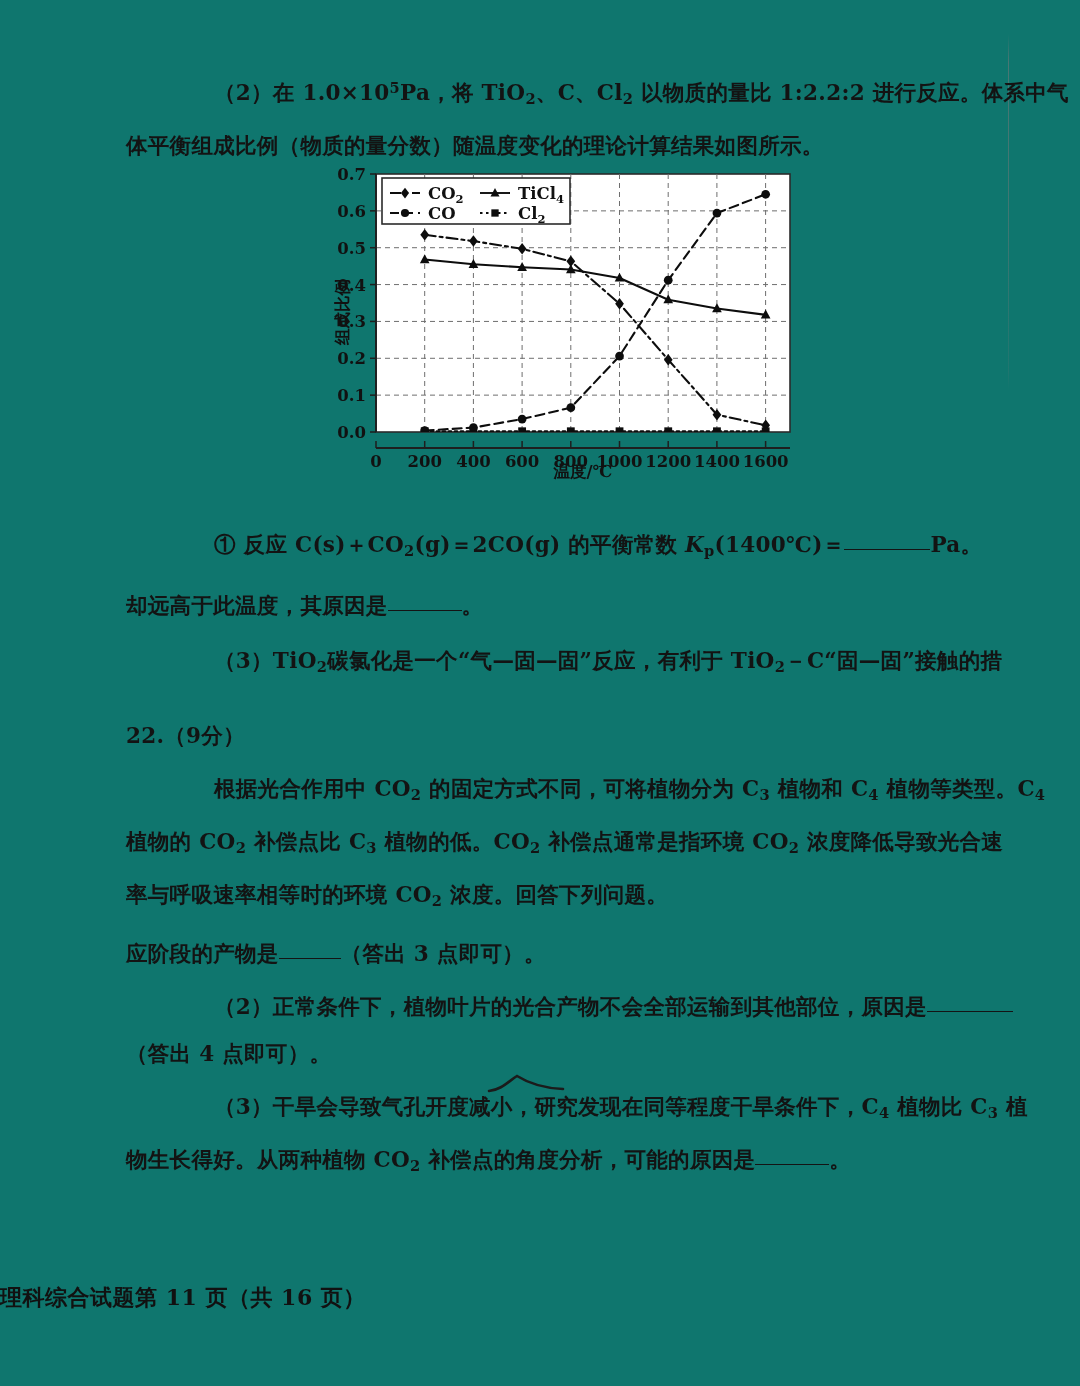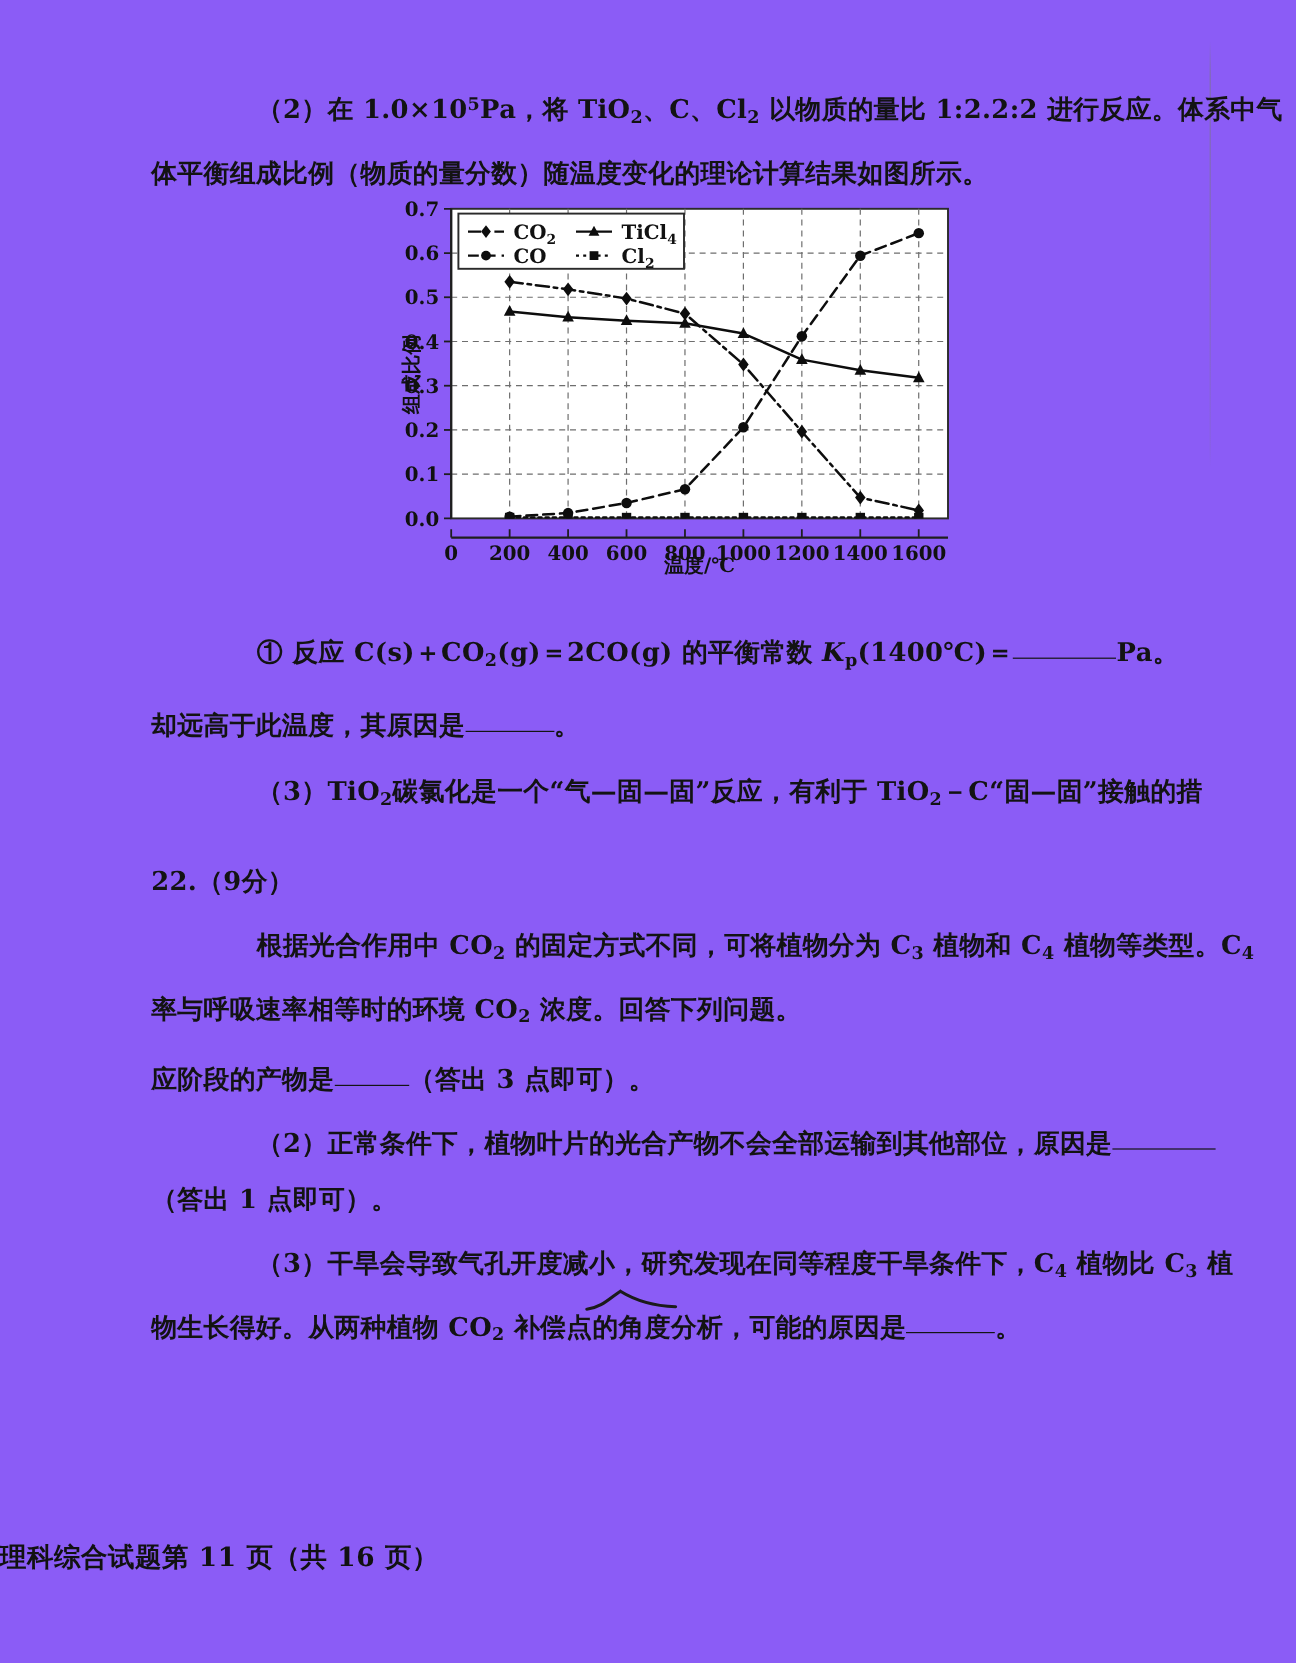--- a/index.html
+++ b/index.html
@@ -12,21 +12,21 @@
     height: 1386px;
     position: relative;
     font-family: "DejaVu Serif", "Liberation Serif", serif;
     color: #1a1a1a;
     overflow: hidden;
   }
 
   .page {
     position: absolute;
     inset: 0;
-    background: #8b5cf6;
+    background: #0f766e;
   }
 
   
   .scan-edge {
     position: absolute;
     left: 1008px;
     top: 34px;
     width: 1px;
     height: 356px;
     background: linear-gradient(to bottom,
@@ -133,33 +133,36 @@
     </p>
 
     <div style="height:22px"></div>
     <p class="line" style="margin-left:-44px">22.（9分）</p>
 
     <div style="height:6px"></div>
     <p class="line indent">
       根据光合作用中 CO<span class="sub">2</span> 的固定方式不同，可将植物分为 C<span class="sub">3</span> 植物和 C<span class="sub">4</span> 植物等类型。C<span class="sub">4</span>
     </p>
     <p class="line" style="margin-left:-44px">
+      植物的 CO<span class="sub">2</span> 补偿点比 C<span class="sub">3</span> 植物的低。CO<span class="sub">2</span> 补偿点通常是指环境 CO<span class="sub">2</span> 浓度降低导致光合速
+    </p>
+    <p class="line" style="margin-left:-44px">
       率与呼吸速率相等时的环境 CO<span class="sub">2</span> 浓度。回答下列问题。
     </p>
 
     <div style="height:6px"></div>
     <p class="line" style="margin-left:-44px">
       应阶段的产物是<span class="blank b60"></span>（答出 3 点即可）。
     </p>
 
     <div style="height:6px"></div>
     <p class="line indent">
       （2）正常条件下，植物叶片的光合产物不会全部运输到其他部位，原因是<span class="blank b80"></span>
     </p>
-    <p class="line" style="margin-left:-44px">（答出 1 点即可）。</p>
+    <p class="line" style="margin-left:-44px">（答出 4 点即可）。</p>
 
     <div style="height:6px"></div>
     <p class="line indent">
       （3）干旱会导致气孔开度减小，研究发现在同等程度干旱条件下，C<span class="sub">4</span> 植物比 C<span class="sub">3</span> 植
     </p>
     <p class="line" style="margin-left:-44px">
       物生长得好。从两种植物 CO<span class="sub">2</span> 补偿点的角度分析，可能的原因是<span class="blank b70"></span>。
     </p>
 
   </div>

